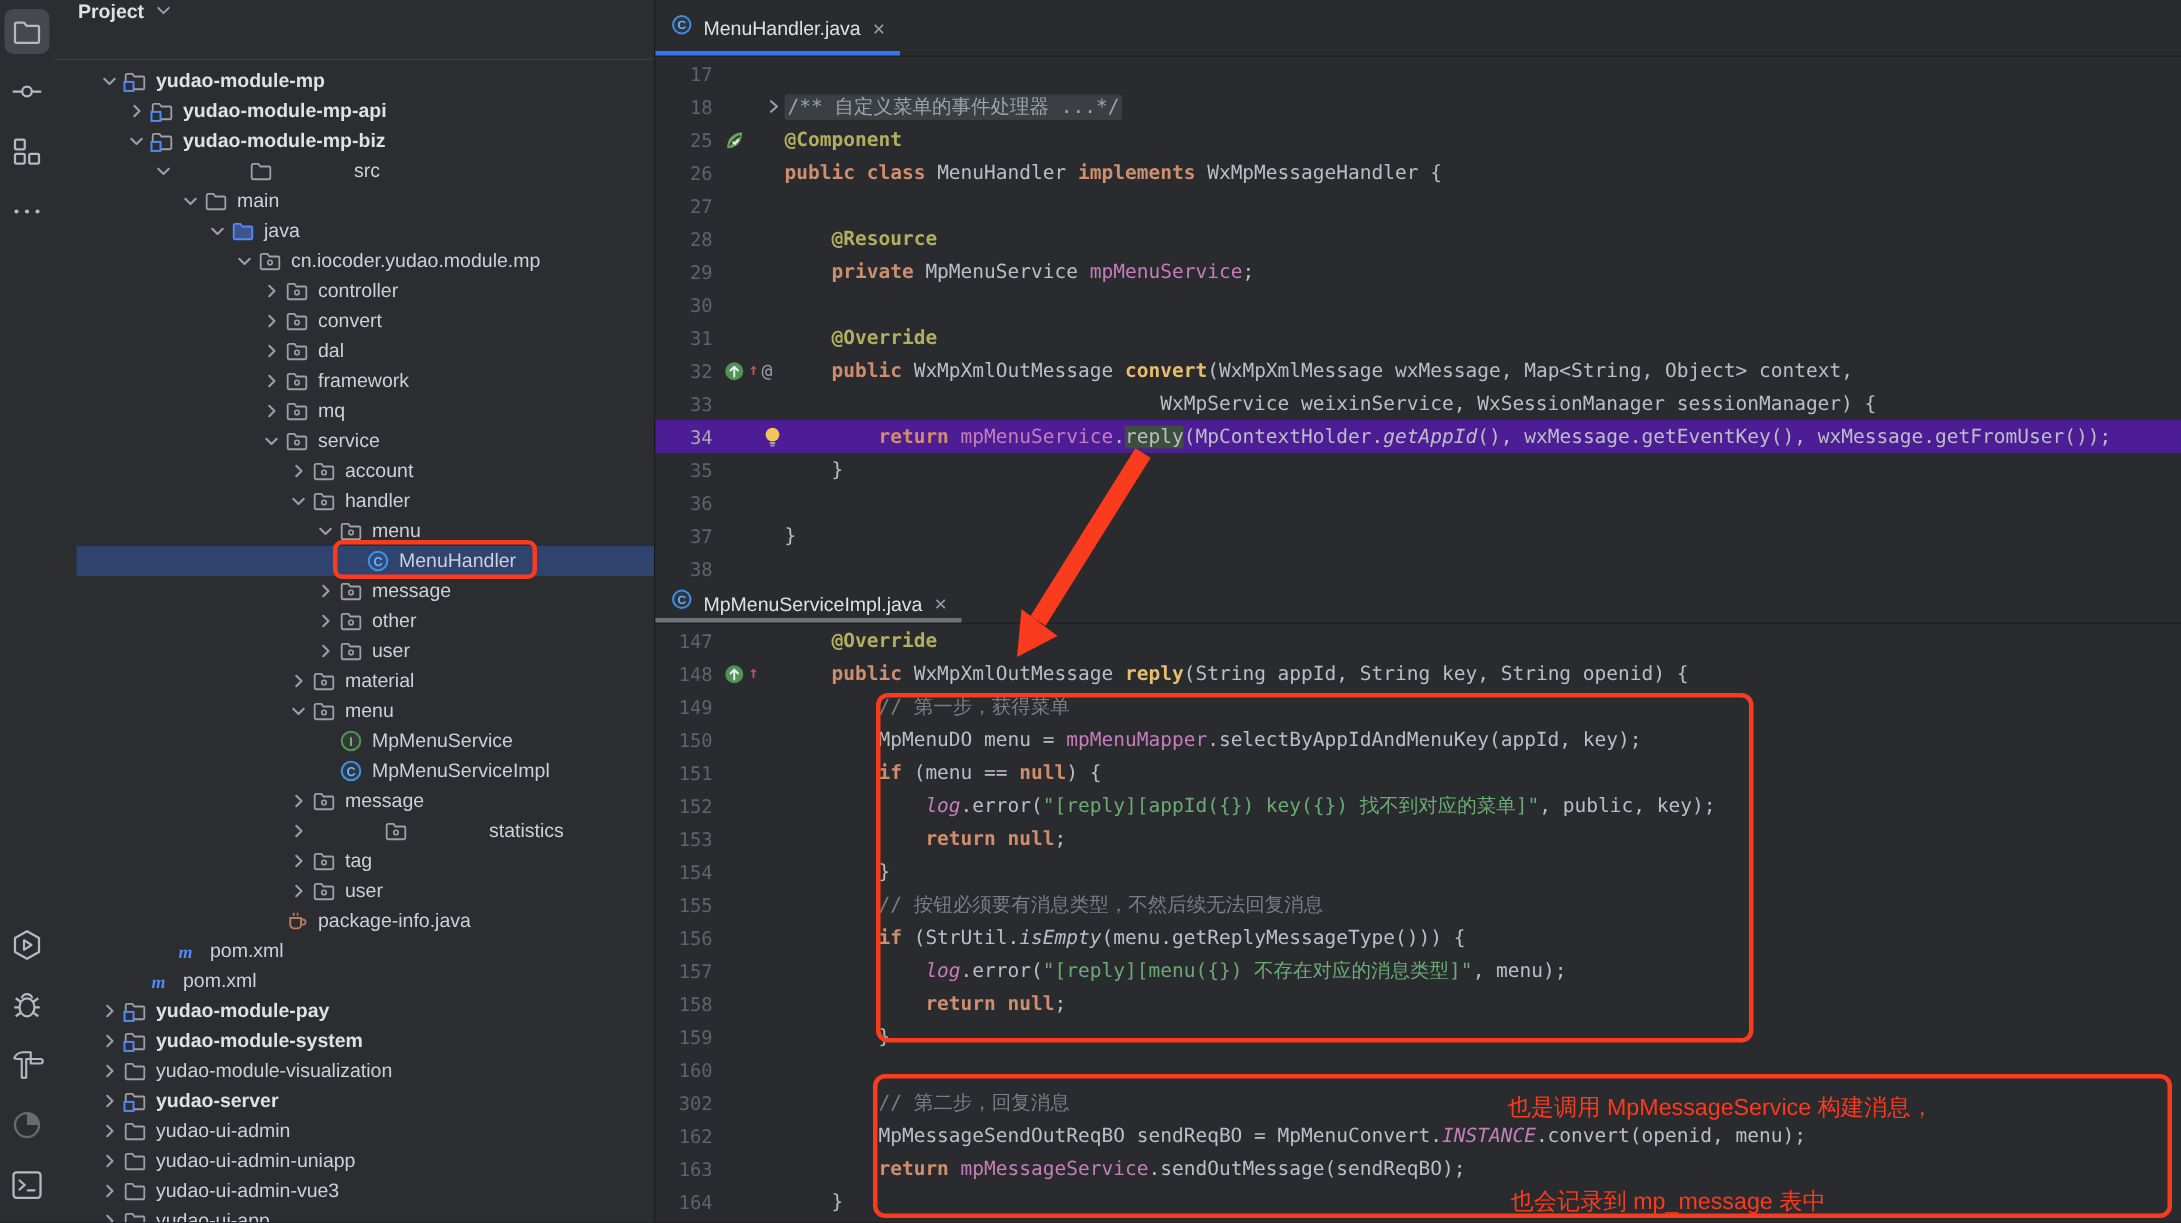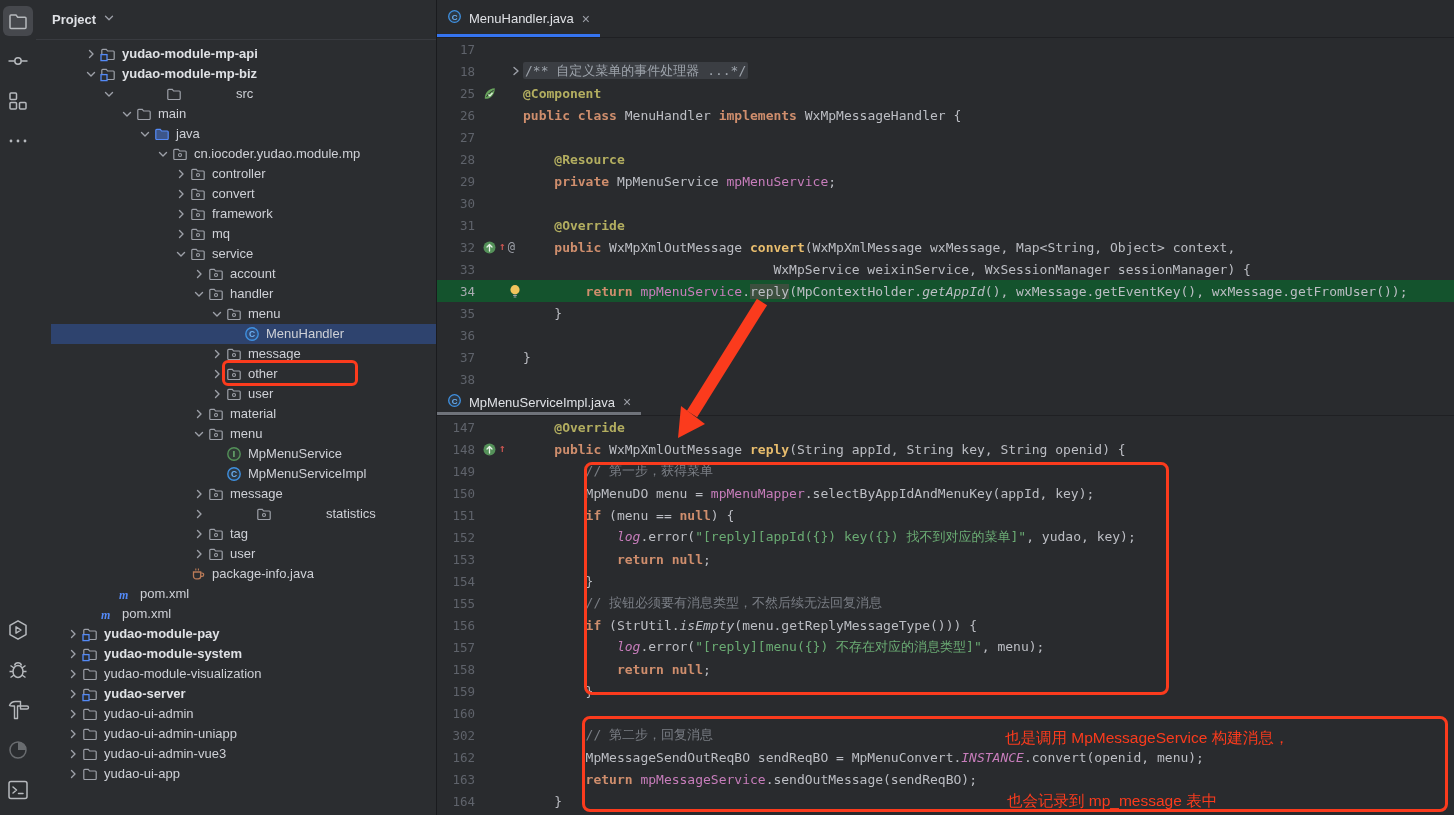--- a/index.html
+++ b/index.html
@@ -9,21 +9,21 @@
 
   
   #activity-bar { width:36px; background:#2b2d30; display:flex; flex-direction:column; align-items:center; padding-top:6px; flex:0 0 36px; }
   .act-btn { width:30px; height:30px; display:flex; align-items:center; justify-content:center; border-radius:6px; margin-bottom:10px; color:#a8abad; }
   .act-btn.active { background:#46484d; }
   .act-spacer { flex:1; }
   .act-btn.dim { opacity:.45; }
 
   
   #project-panel { width:401px; flex:0 0 401px; background:#2b2d30; border-right:1px solid #1a1b1e; display:flex; flex-direction:column; overflow:hidden; }
-  #project-header { height:40px; display:flex; align-items:center; padding-left:16px; border-bottom:1px solid #393b40; flex:0 0 40px; }
+  #project-header { height:40px; display:flex; padding-left:16px; border-bottom:1px solid #393b40; flex:0 0 40px; }
   #project-title { font-size:13px; font-weight:700; color:#dfe1e5; margin-right:6px; }
   #tree-body { flex:1; padding-left:15px; padding-top:4px; overflow:hidden; }
   .trow { height:20px; display:flex; align-items:center; white-space:nowrap; font-size:13px; color:#ced0d6; }
   .trow.sel { background:#2e436e; }
   .trow .chev { width:17px; height:16px; flex:0 0 17px; display:flex; align-items:center; justify-content:center; }
   .trow .ticon { width:18px; height:16px; flex:0 0 18px; display:flex; align-items:center; justify-content:center; margin-right:5px; }
   .trow .tlabel { line-height:16px; }
   .trow.bold .tlabel { font-weight:700; color:#dfe1e5; }
 
   
@@ -36,21 +36,21 @@
   .tab .tab-close { color:#9da0a8; font-size:14px; line-height:14px; }
   .tab .underline { position:absolute; left:0; right:0; bottom:0; height:3px; }
   .tab.active-blue .underline { background:#3574f0; }
   .tab.active-gray .underline { background:#6f737a; height:3px; }
 
   
   .editor { position:relative; overflow:hidden; background:#292b2e; }
   #editor-1 { height:351px; flex:0 0 351px; }
   #editor-2 { flex:1; }
   .cl { height:22px; display:flex; align-items:center; white-space:pre; font-family:"DejaVu Sans Mono", monospace; font-size:13px; }
-  .cl.hl { background:#14532d; }
+  .cl.hl { background:#4c1d95; }
   .ln { width:42px; flex:0 0 42px; text-align:right; color:#5f636b; font-family:"DejaVu Sans Mono", monospace; font-size:12.5px; padding-right:4px; }
   .cl.hl .ln { color:#a8abb0; }
   .gi { width:44px; flex:0 0 44px; display:flex; align-items:center; gap:2px; padding-left:3px; }
   .gi .push { margin-left:auto; }
   .ct { flex:1; }
   .tk-k { color:#cf8e6d; font-weight:600; }
   .tk-a { color:#b3ae60; font-weight:600; }
   .tk-d { color:#bcbec4; }
   .tk-di { color:#bcbec4; font-style:italic; }
   .tk-f { color:#c77dbb; }
@@ -140,20 +140,34 @@
   <div id="project-panel">
     <div id="project-header">
       <span id="project-title">Project</span>
       <span>
         <svg width="14" height="14" viewBox="0 0 16 16">
             <path d="M4 6l4 4 4-4" stroke="#9da0a8" stroke-width="1.5" fill="none" stroke-linecap="round" stroke-linejoin="round"></path>
           </svg>
       </span>
     </div>
     <div id="tree-body">
+        <div class="trow bold" style="padding-left: 13px;">
+          <span class="chev">
+            <svg width="16" height="16" viewBox="0 0 16 16" fill="none">
+              <path d="M4.5 6.5l3.5 3.5 3.5-3.5" stroke="#9da0a8" stroke-width="1.4" stroke-linecap="round" stroke-linejoin="round"></path>
+            </svg>
+          </span>
+          <span class="ticon">
+            <svg width="16" height="16" viewBox="0 0 16 16" fill="none">
+              <path d="M1.8 12.6V4.2a.9.9 0 0 1 .9-.9h3.6l1.3 1.7h5.7a.9.9 0 0 1 .9.9v6.7a.9.9 0 0 1-.9.9H2.7a.9.9 0 0 1-.9-.9z" stroke="#9da0a8" stroke-width="1.2"></path>
+              <rect x="1" y="8.6" width="6" height="6" fill="#2b2d30" stroke="#548af7" stroke-width="1.3"></rect>
+            </svg>
+          </span>
+          <span class="tlabel">yudao-module-mp</span>
+        </div>
         <div class="trow bold" style="padding-left: 31px;">
           <span class="chev">
             <svg width="16" height="16" viewBox="0 0 16 16" fill="none">
               <path d="M6.5 4.5l3.5 3.5-3.5 3.5" stroke="#9da0a8" stroke-width="1.4" stroke-linecap="round" stroke-linejoin="round"></path>
             </svg>
           </span>
           <span class="ticon">
             <svg width="16" height="16" viewBox="0 0 16 16" fill="none">
               <path d="M1.8 12.6V4.2a.9.9 0 0 1 .9-.9h3.6l1.3 1.7h5.7a.9.9 0 0 1 .9.9v6.7a.9.9 0 0 1-.9.9H2.7a.9.9 0 0 1-.9-.9z" stroke="#9da0a8" stroke-width="1.2"></path>
               <rect x="1" y="8.6" width="6" height="6" fill="#2b2d30" stroke="#548af7" stroke-width="1.3"></rect>
@@ -248,20 +262,34 @@
               <path d="M6.5 4.5l3.5 3.5-3.5 3.5" stroke="#9da0a8" stroke-width="1.4" stroke-linecap="round" stroke-linejoin="round"></path>
             </svg>
           </span>
           <span class="ticon">
             <svg width="16" height="16" viewBox="0 0 16 16" fill="none">
               <path d="M1.8 12.6V4.2a.9.9 0 0 1 .9-.9h3.6l1.3 1.7h5.7a.9.9 0 0 1 .9.9v6.7a.9.9 0 0 1-.9.9H2.7a.9.9 0 0 1-.9-.9z" stroke="#9da0a8" stroke-width="1.2"></path>
               <circle cx="8" cy="9" r="1.5" stroke="#9da0a8" stroke-width="1.1"></circle>
             </svg>
           </span>
           <span class="tlabel">convert</span>
+        </div>
+        <div class="trow" style="padding-left: 121px;">
+          <span class="chev">
+            <svg width="16" height="16" viewBox="0 0 16 16" fill="none">
+              <path d="M6.5 4.5l3.5 3.5-3.5 3.5" stroke="#9da0a8" stroke-width="1.4" stroke-linecap="round" stroke-linejoin="round"></path>
+            </svg>
+          </span>
+          <span class="ticon">
+            <svg width="16" height="16" viewBox="0 0 16 16" fill="none">
+              <path d="M1.8 12.6V4.2a.9.9 0 0 1 .9-.9h3.6l1.3 1.7h5.7a.9.9 0 0 1 .9.9v6.7a.9.9 0 0 1-.9.9H2.7a.9.9 0 0 1-.9-.9z" stroke="#9da0a8" stroke-width="1.2"></path>
+              <circle cx="8" cy="9" r="1.5" stroke="#9da0a8" stroke-width="1.1"></circle>
+            </svg>
+          </span>
+          <span class="tlabel">dal</span>
         </div>
         <div class="trow" style="padding-left: 121px;">
           <span class="chev">
             <svg width="16" height="16" viewBox="0 0 16 16" fill="none">
               <path d="M6.5 4.5l3.5 3.5-3.5 3.5" stroke="#9da0a8" stroke-width="1.4" stroke-linecap="round" stroke-linejoin="round"></path>
             </svg>
           </span>
           <span class="ticon">
             <svg width="16" height="16" viewBox="0 0 16 16" fill="none">
               <path d="M1.8 12.6V4.2a.9.9 0 0 1 .9-.9h3.6l1.3 1.7h5.7a.9.9 0 0 1 .9.9v6.7a.9.9 0 0 1-.9.9H2.7a.9.9 0 0 1-.9-.9z" stroke="#9da0a8" stroke-width="1.2"></path>
@@ -696,21 +724,21 @@
     </div>
     <div id="editor-2" class="editor">
         <div class="cl"><span class="ln">147</span><span class="gi"></span><span class="ct"><span class="tk-a">    @Override</span></span></div>
         <div class="cl"><span class="ln">148</span><span class="gi"><span style="display: inline-flex;"><svg width="15" height="15" viewBox="0 0 15 15" fill="none">
                 <circle cx="7.5" cy="7.5" r="6" fill="#549159"></circle>
                 <path d="M7.5 11V4.5M5 7l2.5-2.5L10 7" stroke="#e7f2e8" stroke-width="1.3" fill="none" stroke-linecap="round" stroke-linejoin="round"></path>
               </svg></span><span class="red-up">↑</span></span><span class="ct"><span class="tk-k">    public </span><span class="tk-d">WxMpXmlOutMessage </span><span class="tk-m">reply</span><span class="tk-d">(String appId, String key, String openid) {</span></span></div>
         <div class="cl"><span class="ln">149</span><span class="gi"></span><span class="ct"><span class="tk-c">        // 第一步，获得菜单</span></span></div>
         <div class="cl"><span class="ln">150</span><span class="gi"></span><span class="ct"><span class="tk-d">        MpMenuDO menu = </span><span class="tk-f">mpMenuMapper</span><span class="tk-d">.selectByAppIdAndMenuKey(appId, key);</span></span></div>
         <div class="cl"><span class="ln">151</span><span class="gi"></span><span class="ct"><span class="tk-k">        if </span><span class="tk-d">(menu == </span><span class="tk-k">null</span><span class="tk-d">) {</span></span></div>
-        <div class="cl"><span class="ln">152</span><span class="gi"></span><span class="ct"><span class="tk-fi">            log</span><span class="tk-d">.error(</span><span class="tk-s">"[reply][appId({}) key({}) 找不到对应的菜单]"</span><span class="tk-d">, yudao, key);</span></span></div>
+        <div class="cl"><span class="ln">152</span><span class="gi"></span><span class="ct"><span class="tk-fi">            log</span><span class="tk-d">.error(</span><span class="tk-s">"[reply][appId({}) key({}) 找不到对应的菜单]"</span><span class="tk-d">, public, key);</span></span></div>
         <div class="cl"><span class="ln">153</span><span class="gi"></span><span class="ct"><span class="tk-k">            return </span><span class="tk-k">null</span><span class="tk-d">;</span></span></div>
         <div class="cl"><span class="ln">154</span><span class="gi"></span><span class="ct"><span class="tk-d">        }</span></span></div>
         <div class="cl"><span class="ln">155</span><span class="gi"></span><span class="ct"><span class="tk-c">        // 按钮必须要有消息类型，不然后续无法回复消息</span></span></div>
         <div class="cl"><span class="ln">156</span><span class="gi"></span><span class="ct"><span class="tk-k">        if </span><span class="tk-d">(StrUtil.</span><span class="tk-di">isEmpty</span><span class="tk-d">(menu.getReplyMessageType())) {</span></span></div>
         <div class="cl"><span class="ln">157</span><span class="gi"></span><span class="ct"><span class="tk-fi">            log</span><span class="tk-d">.error(</span><span class="tk-s">"[reply][menu({}) 不存在对应的消息类型]"</span><span class="tk-d">, menu);</span></span></div>
         <div class="cl"><span class="ln">158</span><span class="gi"></span><span class="ct"><span class="tk-k">            return </span><span class="tk-k">null</span><span class="tk-d">;</span></span></div>
         <div class="cl"><span class="ln">159</span><span class="gi"></span><span class="ct"><span class="tk-d">        }</span></span></div>
         <div class="cl"><span class="ln">160</span><span class="gi"></span><span class="ct"></span></div>
         <div class="cl"><span class="ln">302</span><span class="gi"></span><span class="ct"><span class="tk-c">        // 第二步，回复消息</span></span></div>
         <div class="cl"><span class="ln">162</span><span class="gi"></span><span class="ct"><span class="tk-d">        MpMessageSendOutReqBO sendReqBO = MpMenuConvert.</span><span class="tk-fi">INSTANCE</span><span class="tk-d">.convert(openid, menu);</span></span></div>

